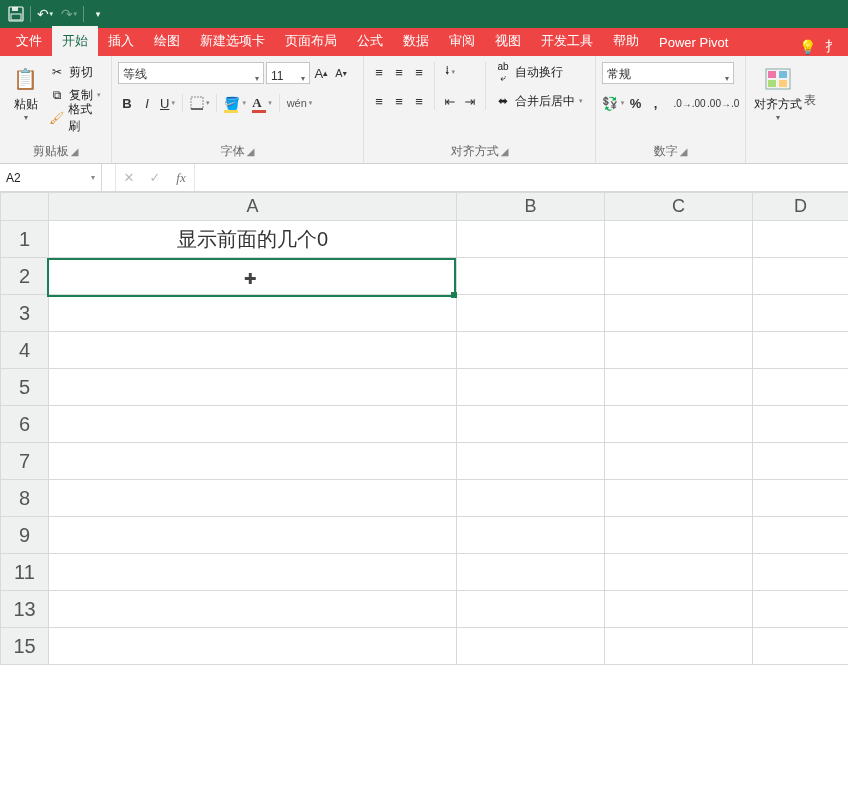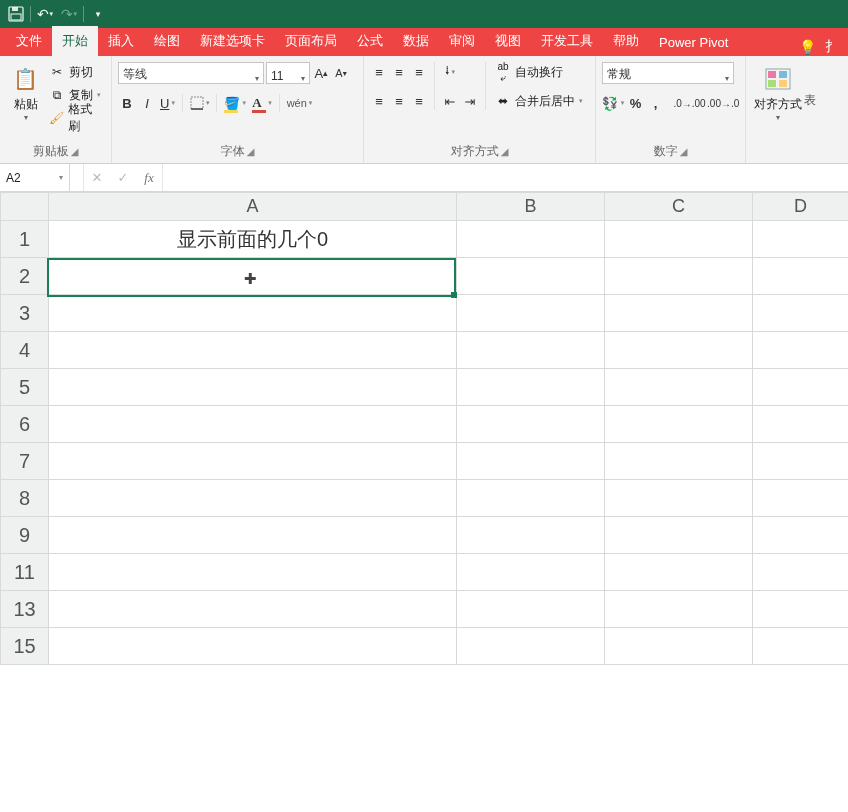--- a/index.html
+++ b/index.html
@@ -36,21 +36,21 @@
   .smallbtn { min-width:18px; height:20px; display:flex; align-items:center; justify-content:center; font-size:13px; padding:0 2px; color:#333; }
   .smallbtn .drop { font-size:7px; margin-left:2px; color:#888; }
   .txtbtn { display:flex; align-items:center; gap:4px; height:20px; font-size:12px; padding:0 3px; }
   .txtbtn .ic { width:16px; text-align:center; }
 
   .selectbox { height:22px; border:1px solid #c6c6c6; background:#fff; display:flex; align-items:flex-end; padding:0 4px; font-size:12px; color:#333; }
   .selectbox .arrow { margin-left:auto; font-size:8px; color:#666; }
 
   
   .fbar { height:28px; background:#fff; border-bottom:1px solid #d7d7d7; display:flex; align-items:stretch; }
-  .namebox { width:70px; border-right:1px solid #d7d7d7; display:flex; align-items:center; padding:0 6px; font-size:12px; }
+  .namebox { width:102px; border-right:1px solid #d7d7d7; display:flex; align-items:center; padding:0 6px; font-size:12px; }
   .namebox .arrow { margin-left:auto; font-size:8px; color:#888; }
   .fsep { width:14px; border-right:1px solid #e6e6e6; }
   .fbtns { display:flex; align-items:center; border-right:1px solid #e6e6e6; }
   .fbtn { width:26px; text-align:center; color:#bbb; font-size:13px; }
   .fbtn.fx { color:#777; font-style:italic; font-family:"Times New Roman",serif; }
   .finput { flex:1; padding:0 6px; display:flex; align-items:center; font-size:12px; }
 
   
   .sheet { position:relative; }
   table.grid { border-collapse:collapse; width:100%; table-layout:fixed; }

